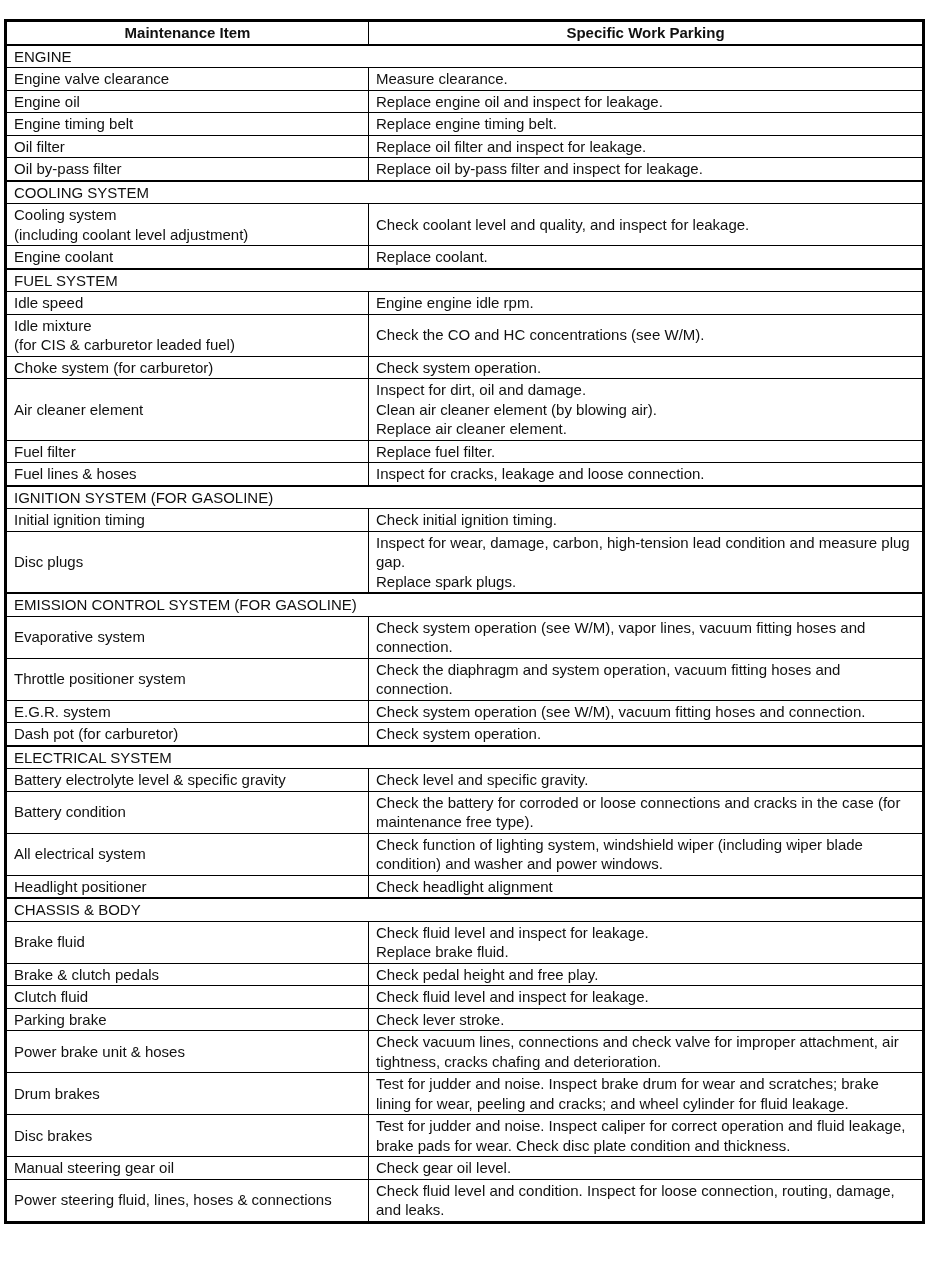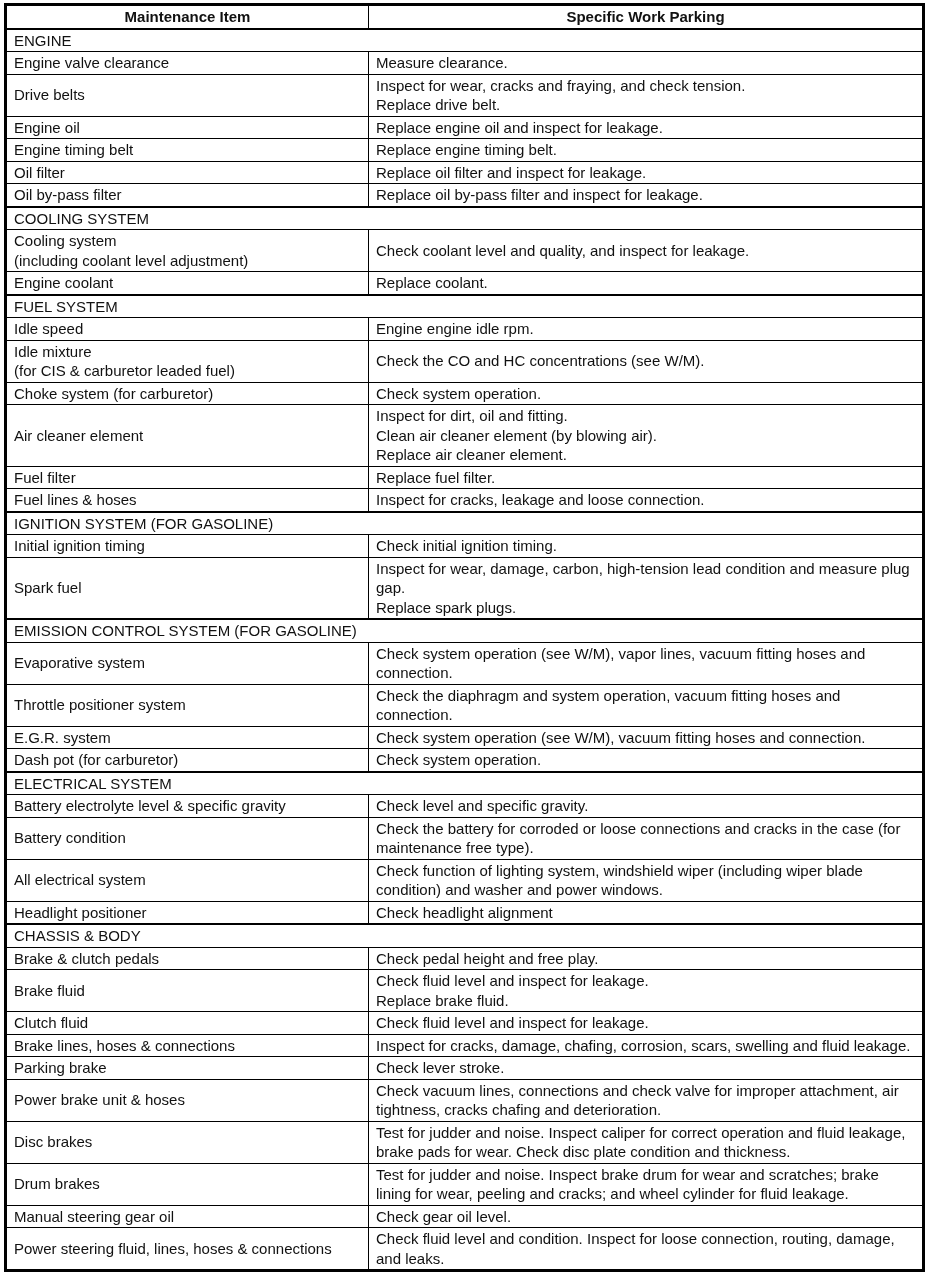--- a/index.html
+++ b/index.html
@@ -6,20 +6,21 @@
     margin: 0;
     background: #ffffff;
     font-family: "Liberation Sans", sans-serif;
     font-size: 15px;
     color: #111111;
   }
   .page {
     width: 932px;
     box-sizing: border-box;
     padding: 3px 7px 2px 4px;
+    margin-top: 16px;
   }
   table.maintenance {
     border-collapse: collapse;
     width: 100%;
     table-layout: fixed;
     border: 3px solid #000000;
   }
   table.maintenance th,
   table.maintenance td {
     border: 1px solid #000000;
@@ -62,29 +63,20 @@
         <tr>
           <td>
             <span class="line">Engine valve clearance</span>
           </td>
           <td>
             <span class="line">Measure clearance.</span>
           </td>
         </tr>
         <tr>
           <td>
-            <span class="line">Drive belts</span>
-          </td>
-          <td>
-            <span class="line">Inspect for wear, cracks and fraying, and check tension.</span>
-            <span class="line">Replace drive belt.</span>
-          </td>
-        </tr>
-        <tr>
-          <td>
             <span class="line">Engine oil</span>
           </td>
           <td>
             <span class="line">Replace engine oil and inspect for leakage.</span>
           </td>
         </tr>
         <tr>
           <td>
             <span class="line">Engine timing belt</span>
           </td>
@@ -154,21 +146,21 @@
           </td>
           <td>
             <span class="line">Check system operation.</span>
           </td>
         </tr>
         <tr>
           <td>
             <span class="line">Air cleaner element</span>
           </td>
           <td>
-            <span class="line">Inspect for dirt, oil and fitting.</span>
+            <span class="line">Inspect for dirt, oil and damage.</span>
             <span class="line">Clean air cleaner element (by blowing air).</span>
             <span class="line">Replace air cleaner element.</span>
           </td>
         </tr>
         <tr>
           <td>
             <span class="line">Fuel filter</span>
           </td>
           <td>
             <span class="line">Replace fuel filter.</span>
@@ -188,21 +180,21 @@
         <tr>
           <td>
             <span class="line">Initial ignition timing</span>
           </td>
           <td>
             <span class="line">Check initial ignition timing.</span>
           </td>
         </tr>
         <tr>
           <td>
-            <span class="line">Spark fuel</span>
+            <span class="line">Disc plugs</span>
           </td>
           <td>
             <span class="line">Inspect for wear, damage, carbon, high-tension lead condition and measure plug gap.</span>
             <span class="line">Replace spark plugs.</span>
           </td>
         </tr>
         <tr class="section">
           <td colspan="2">EMISSION CONTROL SYSTEM (FOR GASOLINE)</td>
         </tr>
         <tr>
@@ -270,81 +262,73 @@
           </td>
           <td>
             <span class="line">Check headlight alignment</span>
           </td>
         </tr>
         <tr class="section">
           <td colspan="2">CHASSIS &amp; BODY</td>
         </tr>
         <tr>
           <td>
-            <span class="line">Brake &amp; clutch pedals</span>
-          </td>
-          <td>
-            <span class="line">Check pedal height and free play.</span>
-          </td>
-        </tr>
-        <tr>
-          <td>
             <span class="line">Brake fluid</span>
           </td>
           <td>
             <span class="line">Check fluid level and inspect for leakage.</span>
             <span class="line">Replace brake fluid.</span>
           </td>
         </tr>
         <tr>
           <td>
+            <span class="line">Brake &amp; clutch pedals</span>
+          </td>
+          <td>
+            <span class="line">Check pedal height and free play.</span>
+          </td>
+        </tr>
+        <tr>
+          <td>
             <span class="line">Clutch fluid</span>
           </td>
           <td>
             <span class="line">Check fluid level and inspect for leakage.</span>
           </td>
         </tr>
         <tr>
           <td>
-            <span class="line">Brake lines, hoses &amp; connections</span>
-          </td>
-          <td>
-            <span class="line">Inspect for cracks, damage, chafing, corrosion, scars, swelling and fluid leakage.</span>
-          </td>
-        </tr>
-        <tr>
-          <td>
             <span class="line">Parking brake</span>
           </td>
           <td>
             <span class="line">Check lever stroke.</span>
           </td>
         </tr>
         <tr>
           <td>
             <span class="line">Power brake unit &amp; hoses</span>
           </td>
           <td>
             <span class="line">Check vacuum lines, connections and check valve for improper attachment, air tightness, cracks chafing and deterioration.</span>
           </td>
         </tr>
         <tr>
           <td>
+            <span class="line">Drum brakes</span>
+          </td>
+          <td>
+            <span class="line">Test for judder and noise. Inspect brake drum for wear and scratches; brake lining for wear, peeling and cracks; and wheel cylinder for fluid leakage.</span>
+          </td>
+        </tr>
+        <tr>
+          <td>
             <span class="line">Disc brakes</span>
           </td>
           <td>
             <span class="line">Test for judder and noise. Inspect caliper for correct operation and fluid leakage, brake pads for wear. Check disc plate condition and thickness.</span>
-          </td>
-        </tr>
-        <tr>
-          <td>
-            <span class="line">Drum brakes</span>
-          </td>
-          <td>
-            <span class="line">Test for judder and noise. Inspect brake drum for wear and scratches; brake lining for wear, peeling and cracks; and wheel cylinder for fluid leakage.</span>
           </td>
         </tr>
         <tr>
           <td>
             <span class="line">Manual steering gear oil</span>
           </td>
           <td>
             <span class="line">Check gear oil level.</span>
           </td>
         </tr>

